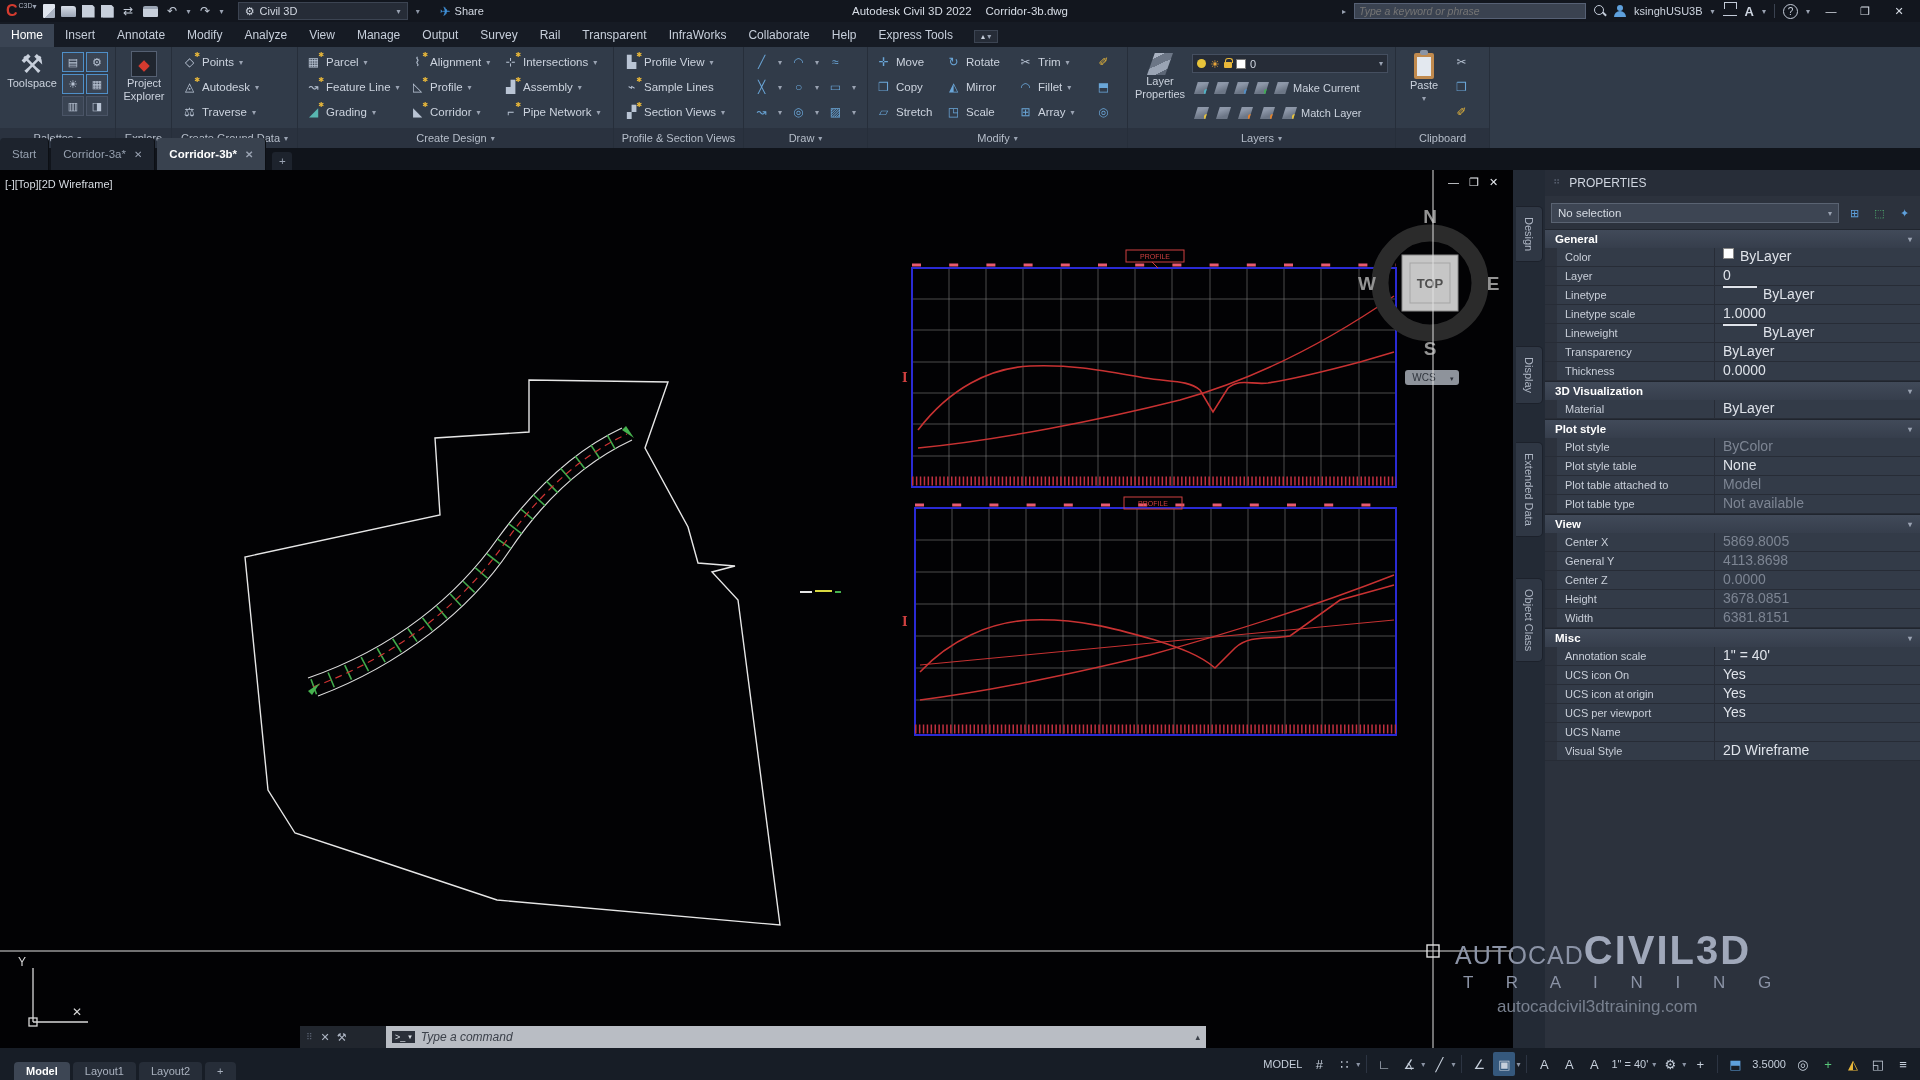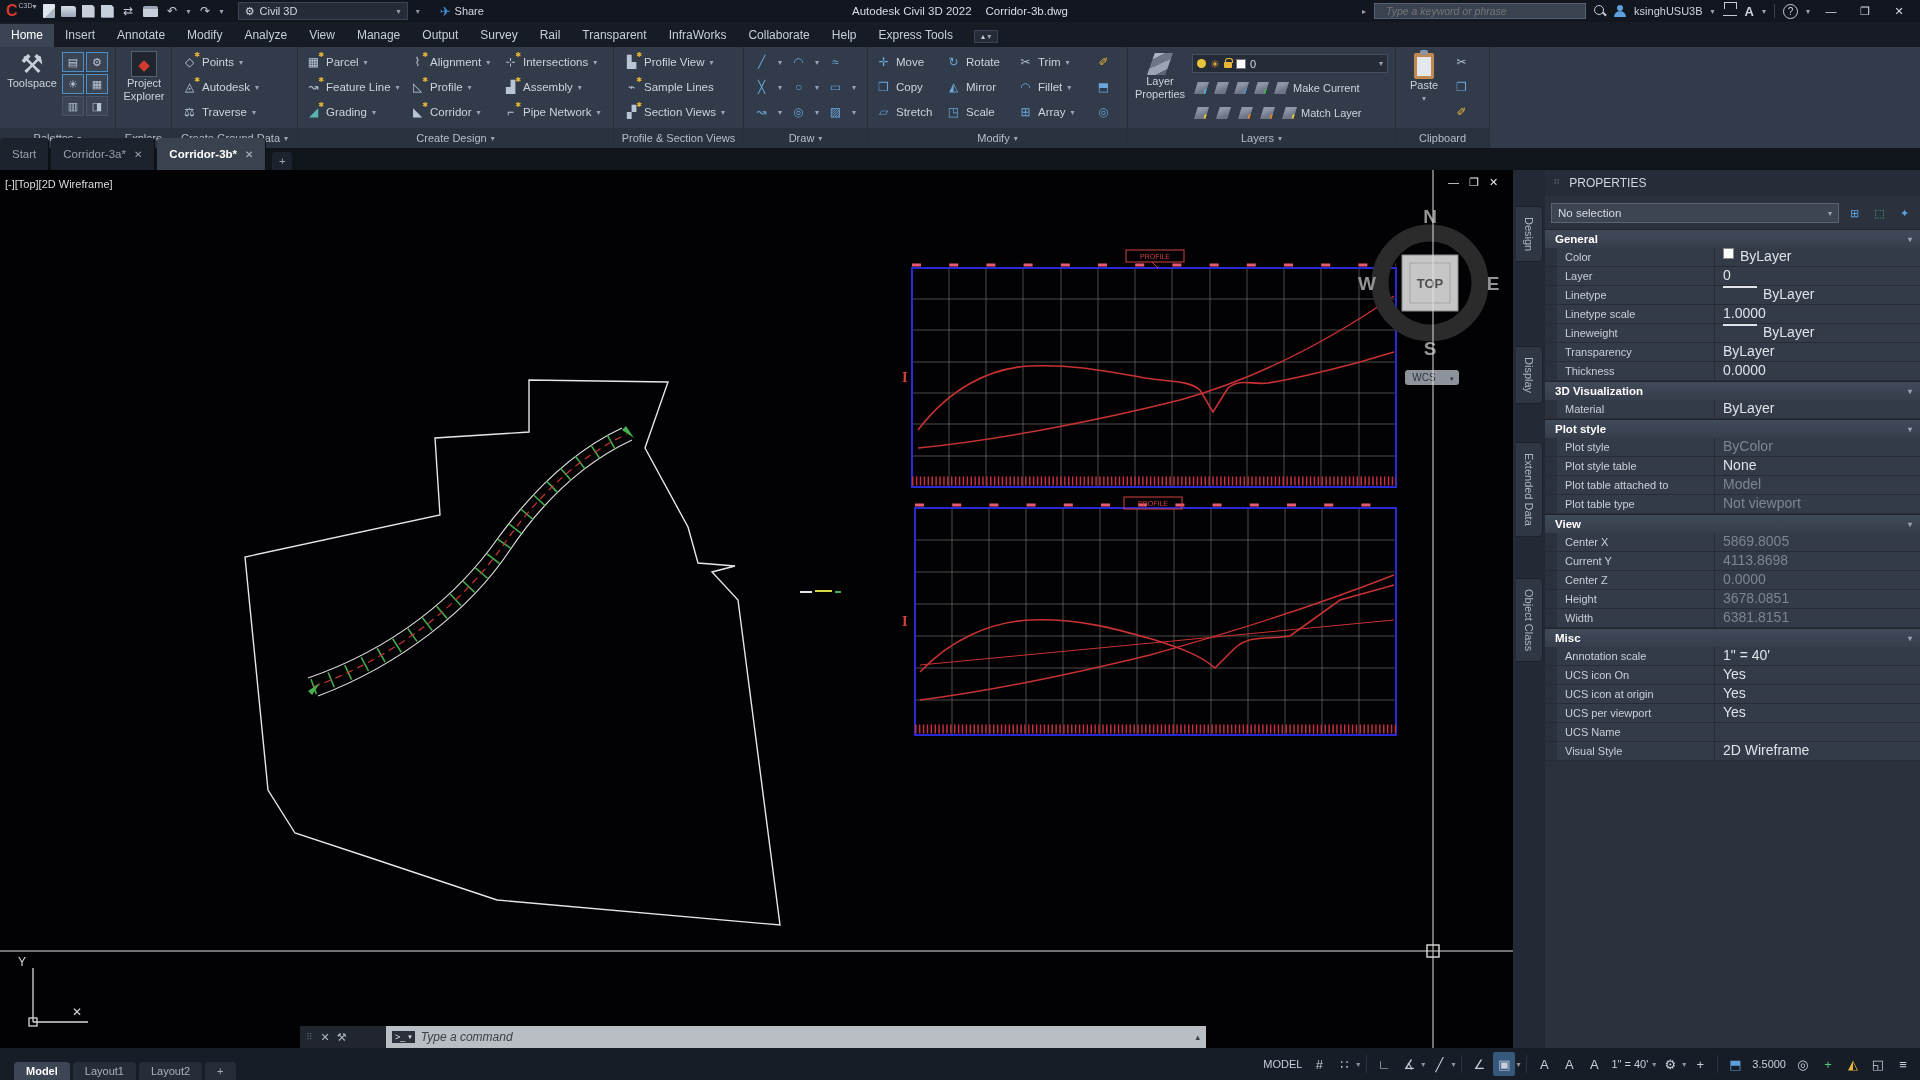--- a/index.html
+++ b/index.html
@@ -21,22 +21,22 @@
   .qic.save2 { background:#c7cfdb; width:13px; height:13px; clip-path:polygon(0 0,80% 0,100% 20%,100% 100%,0 100%); box-shadow:2px 2px 0 #8a94a5;}
   .qic.plot { background:#c7cfdb; width:15px; height:11px; border-radius:2px 2px 1px 1px; border-top:3px solid #9aa4b4;}
   .wsbox { display:flex; align-items:center; gap:5px; background:#262c37; border:1px solid #3c4452;
     height:18px; padding:0 6px; width:170px; margin-left:8px; color:#d2d8e2; }
   .share { display:flex; align-items:center; gap:4px; color:#d2d8e2; margin-left:14px; }
   .share .plane { color:#3f8fd6; font-size:13px; }
   #title-center { position:absolute; left:0; right:0; top:0; height:22px; display:flex;
      align-items:center; justify-content:center; gap:14px; pointer-events:none;
      color:#d7dde6; font-size:11.5px; }
   #title-right { position:absolute; right:0; top:0; height:22px; display:flex; align-items:center; gap:8px; padding-right:8px;}
-  .searchbox { width:212px; height:16px; background:#3a4250; border:1px solid #566074;
-     color:#aab2bf; font-size:10.5px; font-style:italic; padding:0 11px; }
+  .searchbox { width:232px; height:16px; background:#3a4250; border:1px solid #566074;
+     color:#aab2bf; font-size:10.5px; font-style:italic; padding:0 4px; }
   .mag { width:12px; height:12px; position:relative; }
   .mag::before { content:""; position:absolute; left:0; top:0; width:8px; height:8px;
      border:1.5px solid #c3cbd8; border-radius:50%; }
   .mag::after { content:""; position:absolute; left:8px; top:8px; width:5px; height:1.5px;
      background:#c3cbd8; transform:rotate(45deg); }
   .person { width:12px; height:12px; position:relative; }
   .person::before { content:""; position:absolute; left:3px; top:0; width:6px; height:6px; border-radius:50%; background:#5ea0dc;}
   .person::after { content:""; position:absolute; left:0; top:6px; width:12px; height:6px; border-radius:6px 6px 0 0; background:#5ea0dc;}
   .cart { width:14px; height:10px; position:relative; border-bottom:1.5px solid #c3cbd8;}
   .cart::before { content:""; position:absolute; left:1px; top:-4px; width:11px; height:6px; border:1.5px solid #c3cbd8; border-bottom:none;}
@@ -773,37 +773,37 @@
           <span class="gut"></span>
           <span class="lab">Plot table attached to</span>
           <span class="val ro">
             <span>Model</span>
           </span>
         </div>
         <div class="prow">
           <span class="gut"></span>
           <span class="lab">Plot table type</span>
           <span class="val ro">
-            <span>Not viewport</span>
+            <span>Not available</span>
           </span>
         </div>
         <div class="psec">
           <span>View</span>
           <span class="dd">▾</span>
         </div>
         <div class="prow">
           <span class="gut"></span>
           <span class="lab">Center X</span>
           <span class="val ro">
             <span>5869.8005</span>
           </span>
         </div>
         <div class="prow">
           <span class="gut"></span>
-          <span class="lab">Current Y</span>
+          <span class="lab">General Y</span>
           <span class="val ro">
             <span>4113.8698</span>
           </span>
         </div>
         <div class="prow">
           <span class="gut"></span>
           <span class="lab">Center Z</span>
           <span class="val ro">
             <span>0.0000</span>
           </span>
@@ -864,20 +864,25 @@
         <div class="prow">
           <span class="gut"></span>
           <span class="lab">Visual Style</span>
           <span class="val">
             <span>2D Wireframe</span>
           </span>
         </div>
       </div>
   </div>
 
+  <div id="watermark">
+    <div id="wm1"><span>AUTOCAD</span><b>CIVIL3D</b></div>
+    <div id="wm2">T R A I N I N G</div>
+    <div id="wm3">autocadcivil3dtraining.com</div>
+  </div>
 
   <div id="statusbar">
     <div class="ltabs">
         <div class="ltab active">Model</div>
         <div class="ltab">Layout1</div>
         <div class="ltab">Layout2</div>
         <div class="ltab">+</div>
       </div>
     <div id="sb-right">
       <span class="sb-text">MODEL</span>

